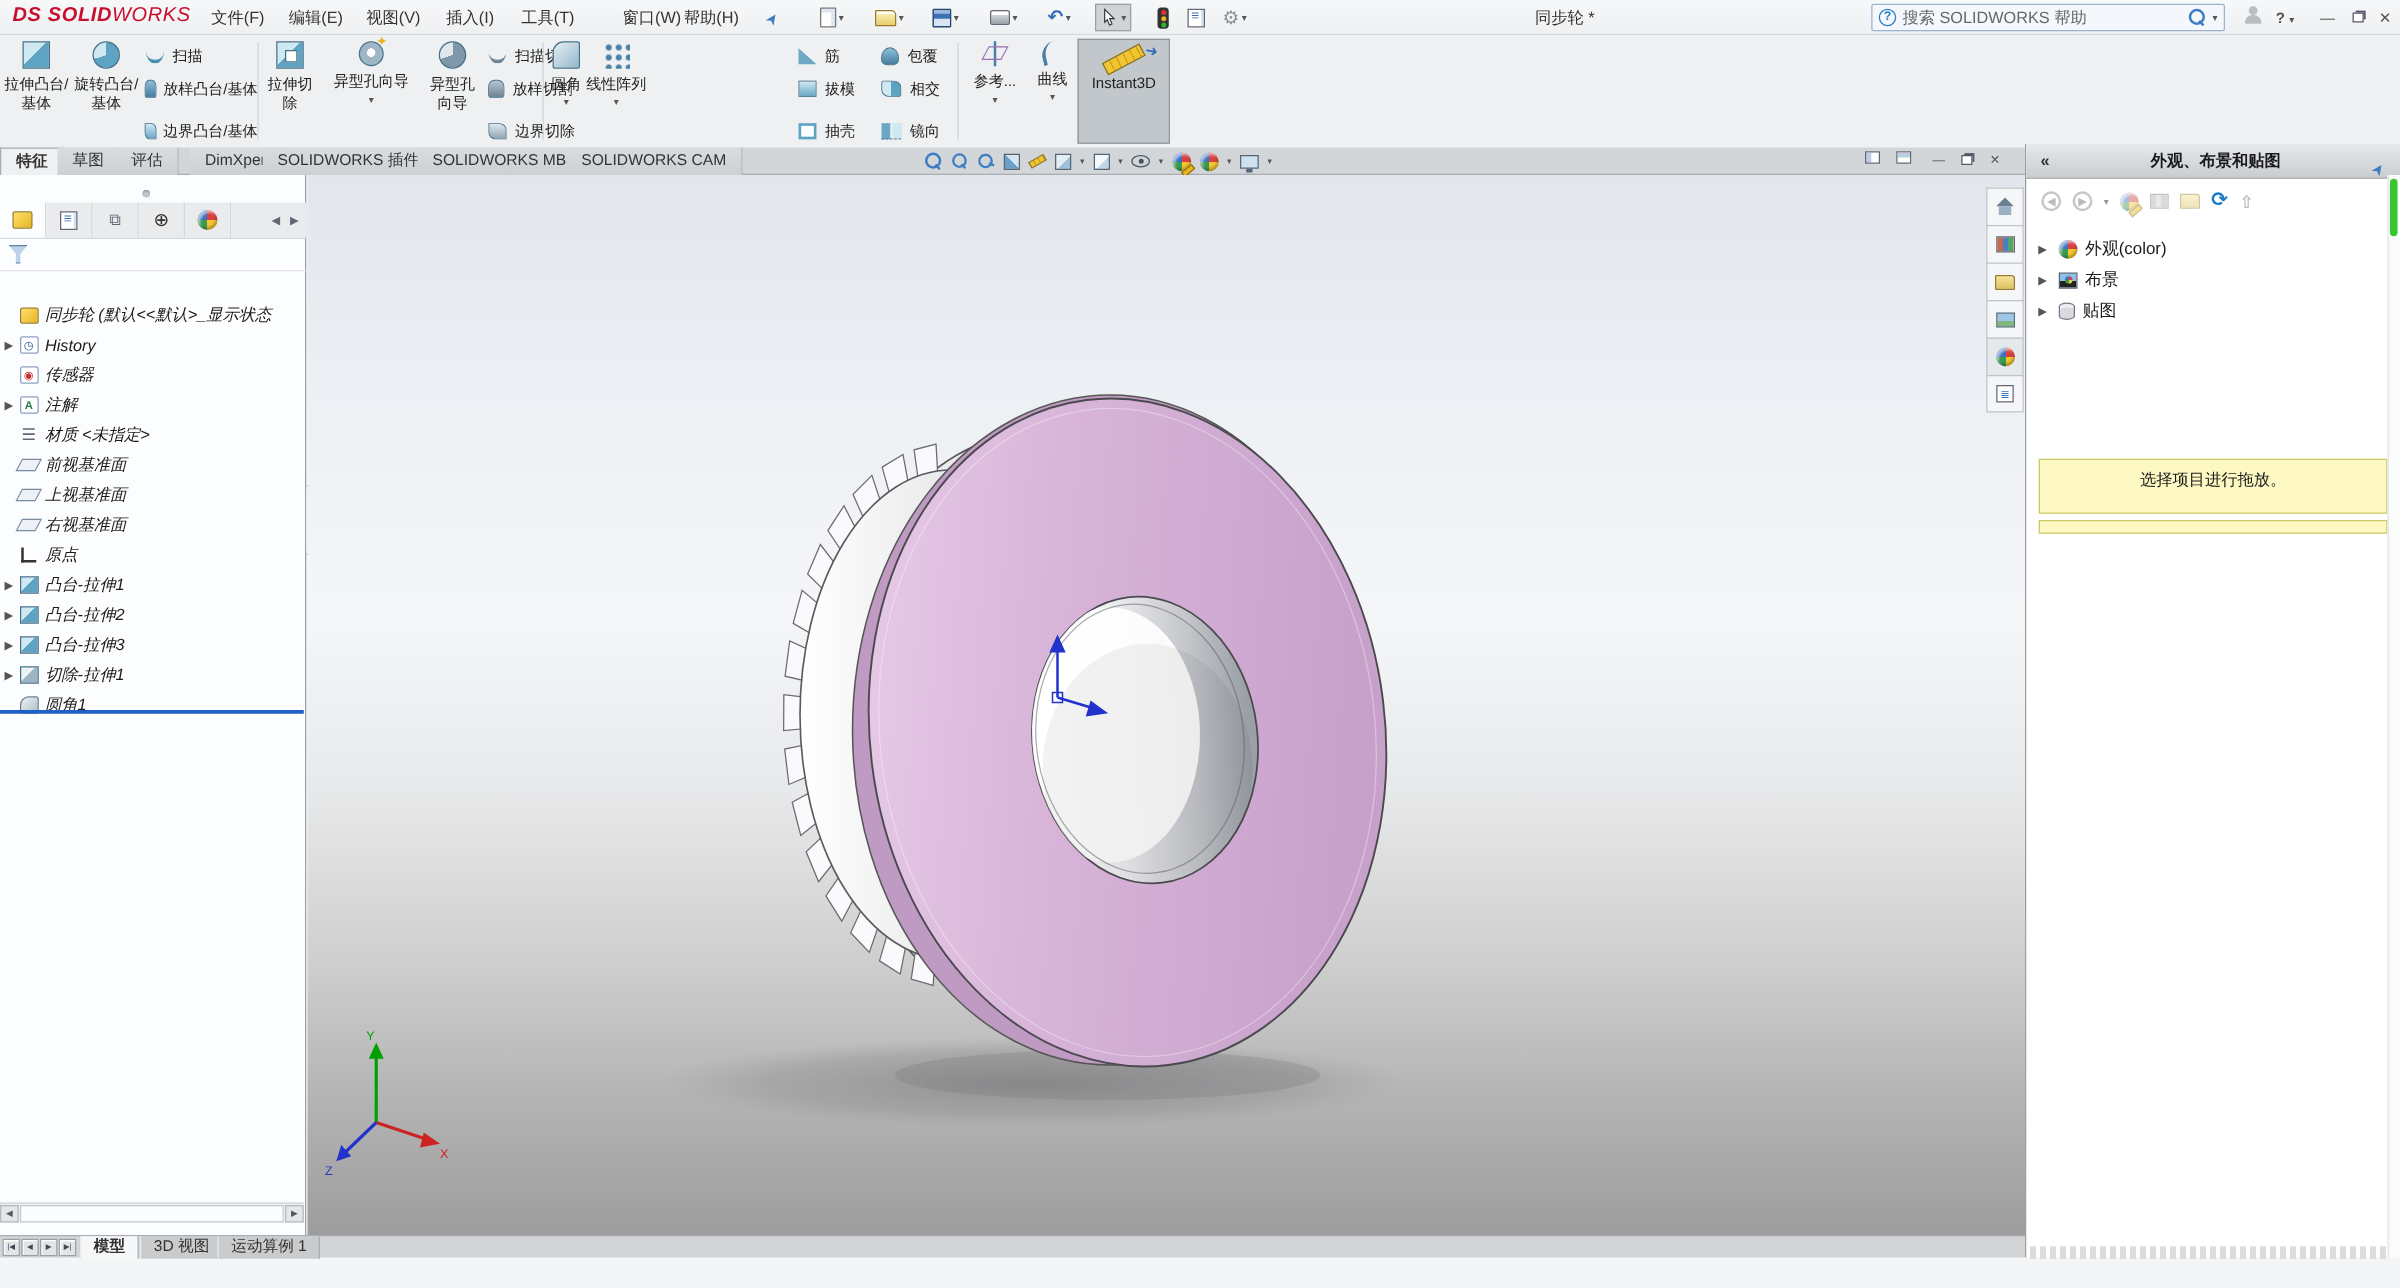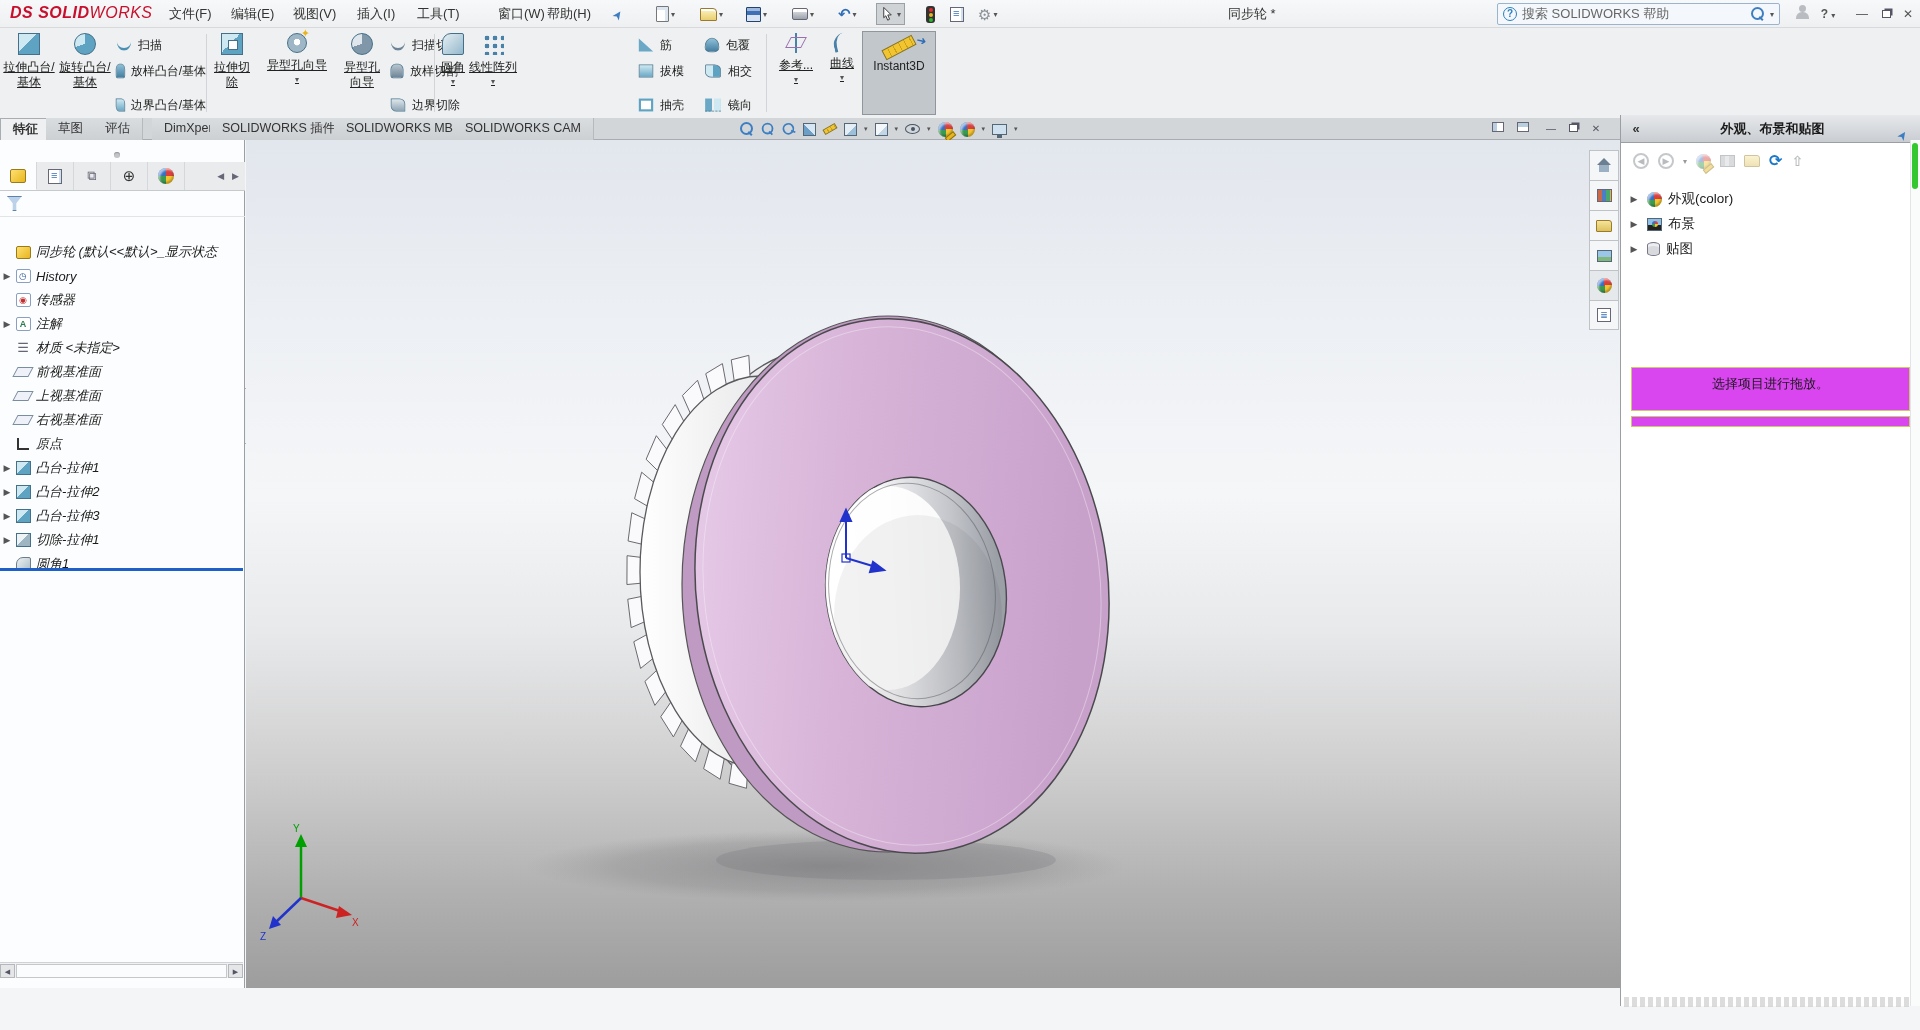--- a/index.html
+++ b/index.html
@@ -37,21 +37,21 @@
   .mag::before { content:""; position:absolute; left:0; top:0; width:9px; height:9px; border:2px solid #3d7ec2; border-radius:50%; }
   .mag::after { content:""; position:absolute; left:9px; top:9px; width:5px; height:2px; background:#3d7ec2; transform:rotate(45deg); transform-origin:0 0; }
   .winbtn { position:absolute; top:5px; width:20px; height:18px; text-align:center; line-height:18px; color:#555; font-size:12px; }
   .user-ic { width:14px; height:14px; position:relative; }
   .user-ic::before { content:""; position:absolute; left:4px; top:0; width:7px; height:7px; border-radius:50%; background:#b9bdc2; }
   .user-ic::after { content:""; position:absolute; left:1px; top:7px; width:13px; height:7px; border-radius:6px 6px 0 0; background:#b9bdc2; }
 
   
   #ribbon { position:absolute; left:0; top:28px; width:1920px; height:90px; background:#eef0f1; }
   .rsep { position:absolute; top:6px; height:78px; width:1px; background:#d2d5d8; }
-  .rbig { position:absolute; top:2px; height:86px; text-align:center; font-size:12px; color:#222;text-decoration:underline; }
+  .rbig { position:absolute; top:2px; height:86px; text-align:center; font-size:12px; color:#222; }
   .rbig .ric { margin:3px auto 2px; }
   .rbig .rlbl { line-height:15px; }
   .rbig .rdd { font-size:8px; color:#555; display:block; margin-top:2px; }
   .rstack { position:absolute; top:4px; }
   .rrow { display:flex; align-items:center; gap:4px; height:26px; font-size:12px; color:#222; white-space:nowrap; }
   
   .swic { display:inline-block; border:1px solid #44708a; }
   .v-boss { width:22px; height:22px; background:linear-gradient(135deg,#cfe9f2 0 45%,#5fa3c2 45%); }
   .v-rev  { width:22px; height:22px; border-radius:50%; background:conic-gradient(#5fa3c2 0 70%, #cfe9f2 0); }
   .v-sweep{ width:20px; height:16px; border:none; border-bottom:4px solid #4a90b5; border-radius:0 0 60% 60%/0 0 100% 100%; }
@@ -160,21 +160,21 @@
   .gray3box { width:15px; height:12px; background:linear-gradient(90deg,#d9dbdd 0 4px,#e8eaec 4px 8px,#d9dbdd 8px); border:1px solid #c2c5c8; }
   .fold-ic.dim, .dimmed { opacity:.45; }
   .refresh-ic { color:#1a78c8; font-size:16px; font-weight:bold; line-height:16px; }
   .up-ic { color:#b9bcbf; font-size:14px; font-weight:bold; }
   .tp-row { position:absolute; left:0; width:299px; height:24px; display:flex; align-items:center; font-size:13.5px; color:#1a1a1a; }
   .tp-row .texp { flex:0 0 26px; text-align:center; }
   .tp-row .lbl { margin-left:6px; }
   .scene-ic { width:15px; height:13px; border:1px solid #567; background:linear-gradient(180deg,#8fc0e8 0 55%,#222 55%); position:relative; }
   .scene-ic::after { content:""; position:absolute; left:4px; top:2px; width:6px; height:6px; border-radius:50%; background:conic-gradient(#d84040 0 25%,#f2c530 0 50%,#3a9a50 0 75%,#3a70c0 0); }
   .decal-ic { width:13px; height:14px; background:#d8dade; border:1px solid #778; border-radius:50%/22%; box-shadow:inset 0 3px 0 #eceef2; }
-  .msgbox { position:absolute; left:10px; width:279px; background:#d946ef; border:1px solid #c9c96a; }
+  .msgbox { position:absolute; left:10px; width:279px; background:#fef9c3; border:1px solid #c9c96a; }
   .msgbox.main { top:252px; height:44px; font-size:13px; color:#1a1a1a; text-align:center; padding-top:7px; }
   .msgbox.thin { top:301px; height:11px; }
   #vscroll-track { position:absolute; left:1910px; top:140px; width:10px; height:866px; background:#fafbfb; border-left:1px solid #e2e4e6; }
   #vscroll-thumb { position:absolute; left:1912px; top:143px; width:6px; height:46px; background:#35c72f; border-radius:3px; }
 
   
   #modeltabs { position:absolute; left:0; top:988px; width:1620px; height:18px; background:#d2d4d6; border-top:1px solid #a9adb1; }
   .nav-btn { position:absolute; top:2px; width:14px; height:14px; background:#e2e4e6; border:1px solid #9aa0a5; box-shadow:inset 1px 1px 0 #fff; color:#445; font-size:6px; line-height:12px; text-align:center; }
   .mtab { position:absolute; top:0; height:18px; line-height:17px; padding:0 10px; font-size:12.5px; color:#333; background:#c9cbcd; border-right:1px solid #a9adb1; border-left:1px solid #e8eaec; }
   .mtab.active { background:#f6f7f8; font-weight:bold; }
@@ -666,16 +666,25 @@
       <span class="decal-ic"></span>
       <span class="lbl">贴图</span>
       </div>
 
     <div class="msgbox main"><span>选择项目进行拖放。</span></div>
     <div class="msgbox thin"></div>
   </div>
   <div id="vscroll-track"></div>
   <div id="vscroll-thumb"></div>
 
+  <div id="modeltabs">
+    <span class="nav-btn" style="left:2px">|◀</span>
+    <span class="nav-btn" style="left:17px">◀</span>
+    <span class="nav-btn" style="left:32px">▶</span>
+    <span class="nav-btn" style="left:47px">▶|</span>
+    <span class="mtab active" style="left:64px">模型</span>
+    <span class="mtab" style="left:112px">3D 视图</span>
+    <span class="mtab" style="left:174px">运动算例 1</span>
+  </div>
 
   <div id="watermark"></div>
 
 </div>
 
 </body></html>

